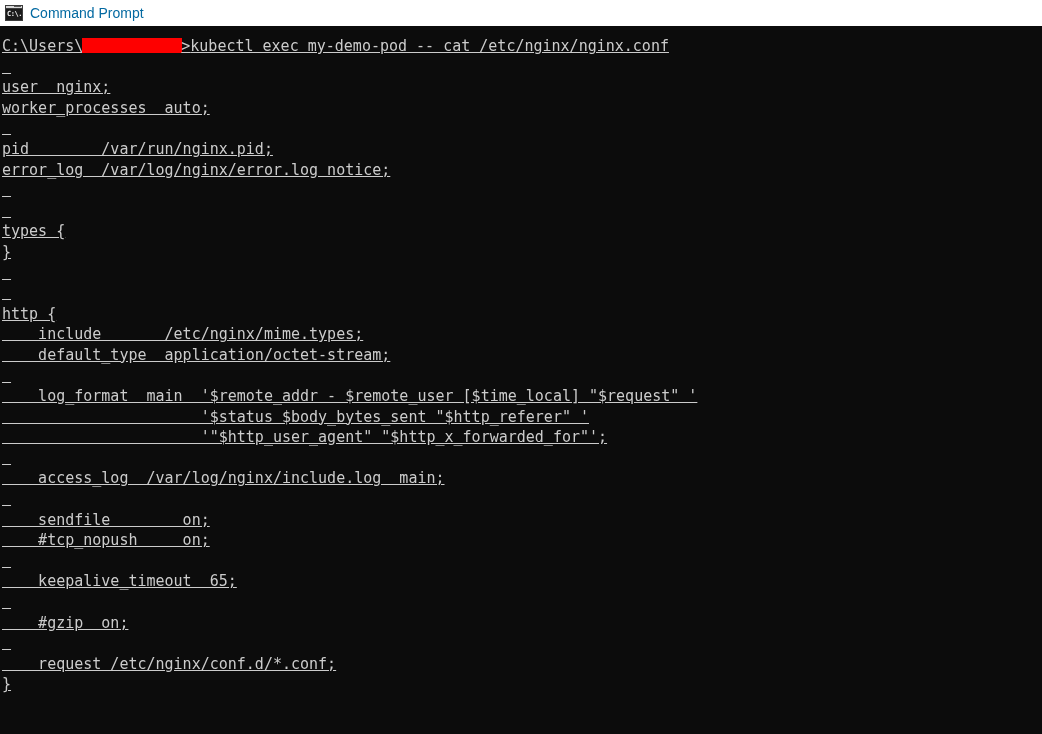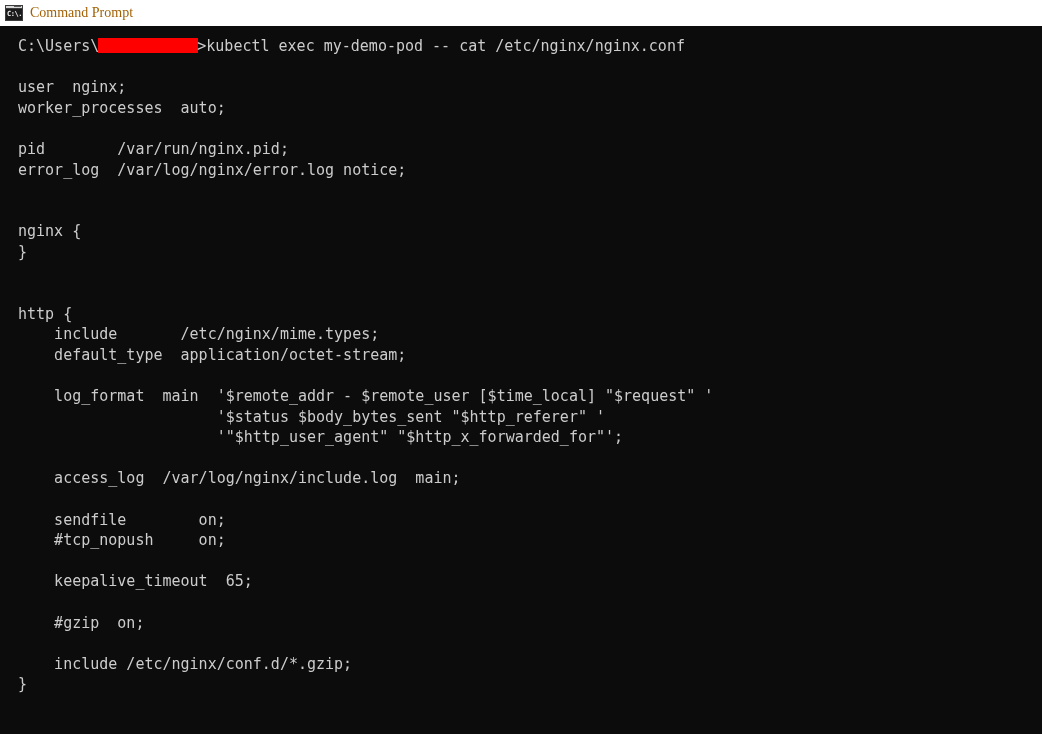--- a/index.html
+++ b/index.html
@@ -77,23 +77,23 @@
     font-size: 7px;
     line-height: 10px;
     letter-spacing: -0.5px;
     padding-left: 1px;
     box-sizing: border-box;
     overflow: hidden;
     font-weight: bold;
   }
 
   .titlebar-text {
-    font-family: Liberation Serif, serif;
+    font-family: Liberation Sans, sans-serif;
     font-size: 14px;
-    color: #a16207;
+    color: #0369a1;
     line-height: 26px;
     white-space: nowrap;
     user-select: none;
   }
 
   
   .terminal {
     flex: 1 1 auto;
     background: #0c0c0c;
     color: #cccccc;
@@ -101,23 +101,24 @@
     font-size: 15px;
     line-height: 20.6px;
     padding: 10px 0 0 0;
     box-sizing: border-box;
     overflow: hidden;
     position: relative;
   }
 
   .term-line {
     white-space: pre;
-    padding-left: 18px;
+    padding-left: 2px;
     height: 20.6px;
     letter-spacing: 0px;
+    text-decoration: underline;
   }
 
   .term-line.blank {
     
   }
 
   .redaction {
     display: inline-block;
     background: #fe0000;
     width: 100px;
@@ -142,38 +143,38 @@
   <div class="terminal" id="terminal">
       <div class="term-line"><span>C:\Users\</span><span class="redaction" style="background: rgb(254, 0, 0);"></span><span>&gt;</span><span>kubectl exec my-demo-pod -- cat /etc/nginx/nginx.conf</span></div>
       <div class="term-line blank">&nbsp;</div>
       <div class="term-line">user  nginx;</div>
       <div class="term-line">worker_processes  auto;</div>
       <div class="term-line blank">&nbsp;</div>
       <div class="term-line">pid        /var/run/nginx.pid;</div>
       <div class="term-line">error_log  /var/log/nginx/error.log notice;</div>
       <div class="term-line blank">&nbsp;</div>
       <div class="term-line blank">&nbsp;</div>
-      <div class="term-line">nginx {</div>
+      <div class="term-line">types {</div>
       <div class="term-line">}</div>
       <div class="term-line blank">&nbsp;</div>
       <div class="term-line blank">&nbsp;</div>
       <div class="term-line">http {</div>
       <div class="term-line">    include       /etc/nginx/mime.types;</div>
       <div class="term-line">    default_type  application/octet-stream;</div>
       <div class="term-line blank">&nbsp;</div>
       <div class="term-line">    log_format  main  '$remote_addr - $remote_user [$time_local] "$request" '</div>
       <div class="term-line">                      '$status $body_bytes_sent "$http_referer" '</div>
       <div class="term-line">                      '"$http_user_agent" "$http_x_forwarded_for"';</div>
       <div class="term-line blank">&nbsp;</div>
       <div class="term-line">    access_log  /var/log/nginx/include.log  main;</div>
       <div class="term-line blank">&nbsp;</div>
       <div class="term-line">    sendfile        on;</div>
       <div class="term-line">    #tcp_nopush     on;</div>
       <div class="term-line blank">&nbsp;</div>
       <div class="term-line">    keepalive_timeout  65;</div>
       <div class="term-line blank">&nbsp;</div>
       <div class="term-line">    #gzip  on;</div>
       <div class="term-line blank">&nbsp;</div>
-      <div class="term-line">    include /etc/nginx/conf.d/*.gzip;</div>
+      <div class="term-line">    request /etc/nginx/conf.d/*.conf;</div>
       <div class="term-line">}</div>
     </div>
 
 </div>
 
 </body></html>

